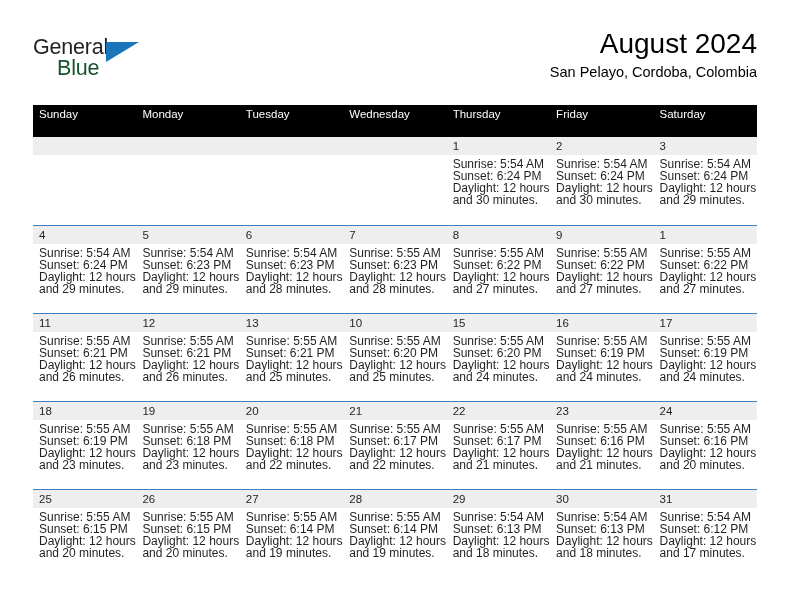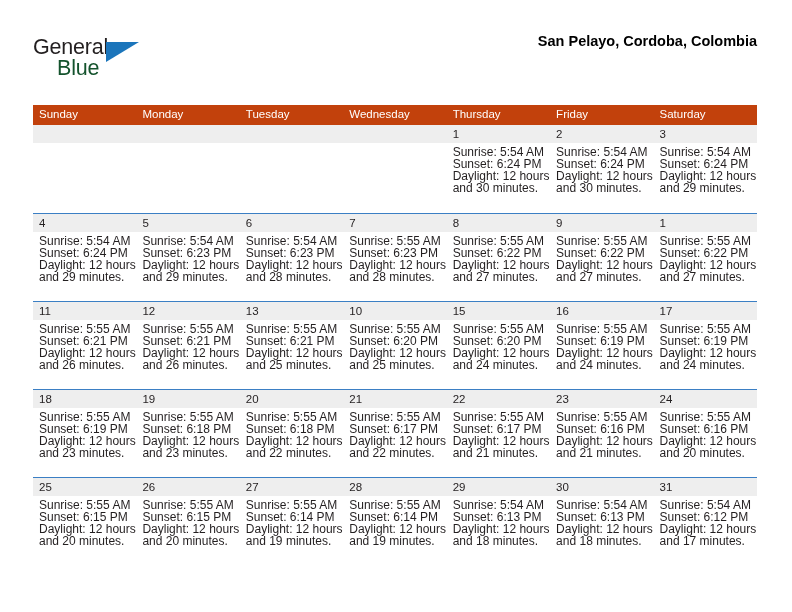--- a/index.html
+++ b/index.html
@@ -78,39 +78,39 @@
     font-size: 28px;
     font-weight: normal;
     color: #000000;
     line-height: 1.12;
     letter-spacing: 0px;
     white-space: nowrap;
   }
   .cal-subtitle {
     margin-top: 5px;
     font-size: 14.5px;
-    font-weight: bold;
+    font-weight: normal;
     color: #000000;
     line-height: 1.15;
     white-space: nowrap;
   }
 
   
   .calendar {
     position: absolute;
     left: 33px;
     top: 105px;
     width: 724px;
   }
 
   .weekday-row {
     display: flex;
     width: 100%;
-    background: #c2410c;
-    height: 20px;
+    background: #000000;
+    height: 32px;
   }
   .weekday-cell {
     flex: 1 1 0;
     color: #ffffff;
     font-size: 11.5px;
     line-height: 19px;
     padding-left: 6px;
     box-sizing: border-box;
     white-space: nowrap;
     overflow: hidden;
@@ -168,20 +168,21 @@
 
   <div class="header">
 
     <div class="logo">
       <span class="logo-general">General</span>
       <span class="logo-triangle"></span>
       <span class="logo-blue">Blue</span>
     </div>
 
     <div class="title-block">
+      <div class="cal-title">August 2024</div>
       <div class="cal-subtitle">San Pelayo, Cordoba, Colombia</div>
     </div>
 
   </div>
 
   <div class="calendar">
     <div class="weekday-row">
         <div class="weekday-cell">Sunday</div>
         <div class="weekday-cell">Monday</div>
         <div class="weekday-cell">Tuesday</div>

